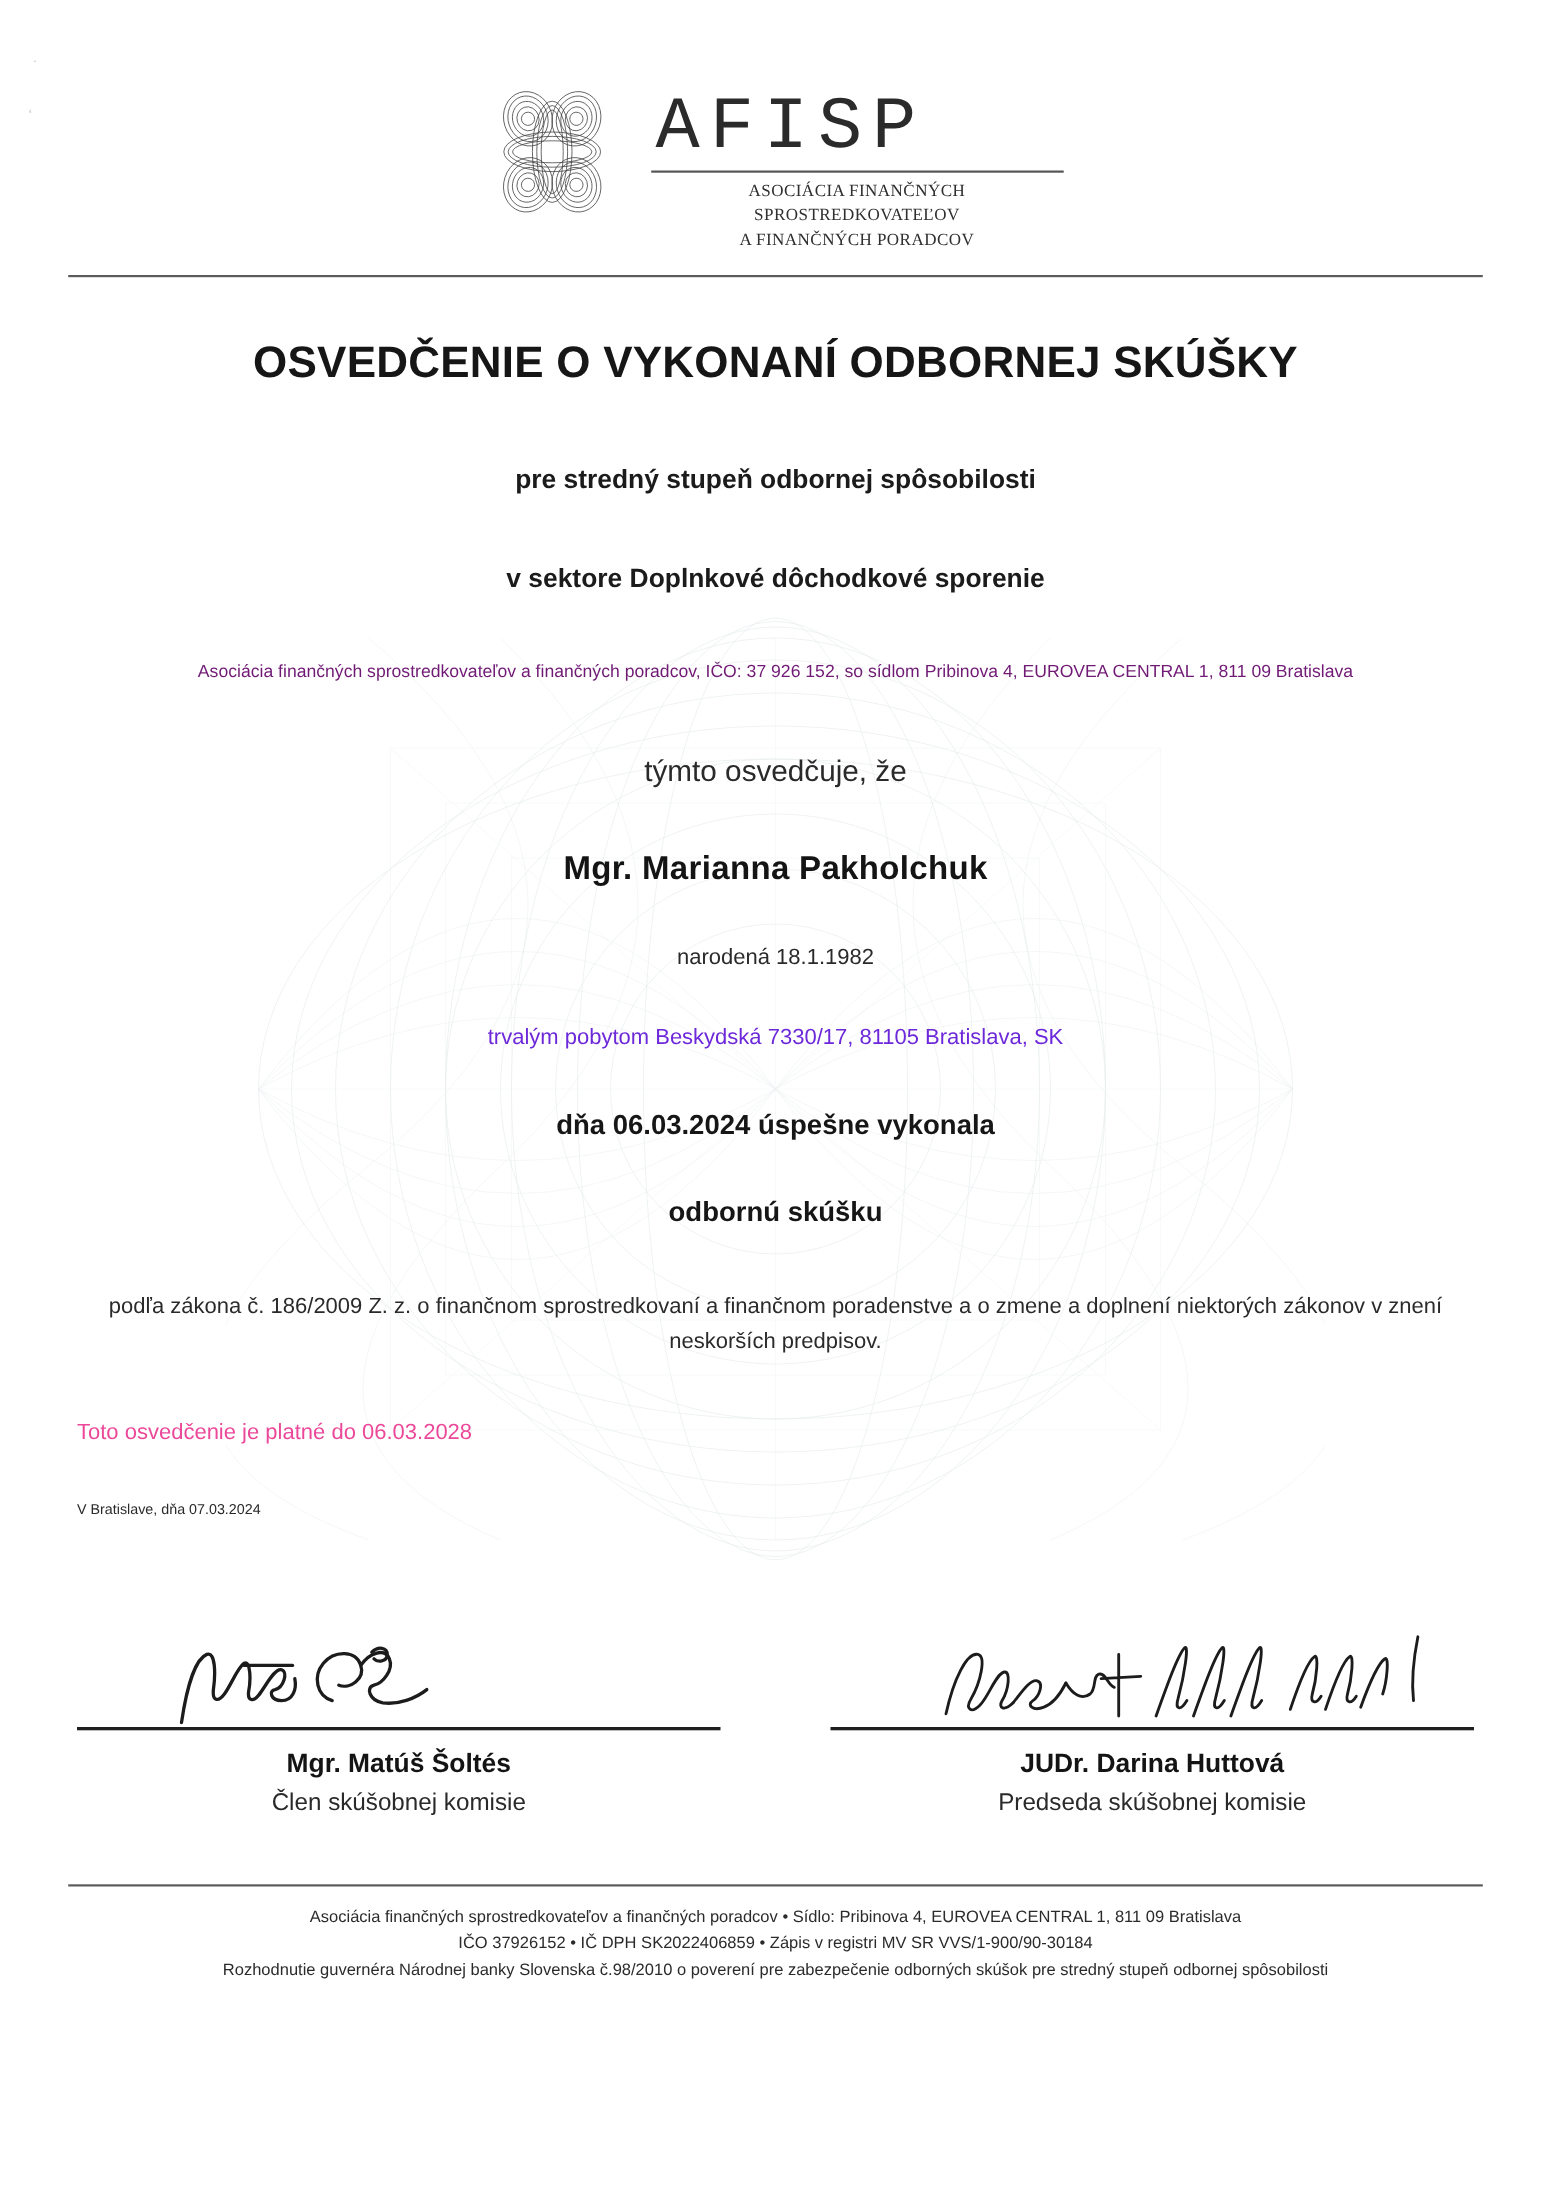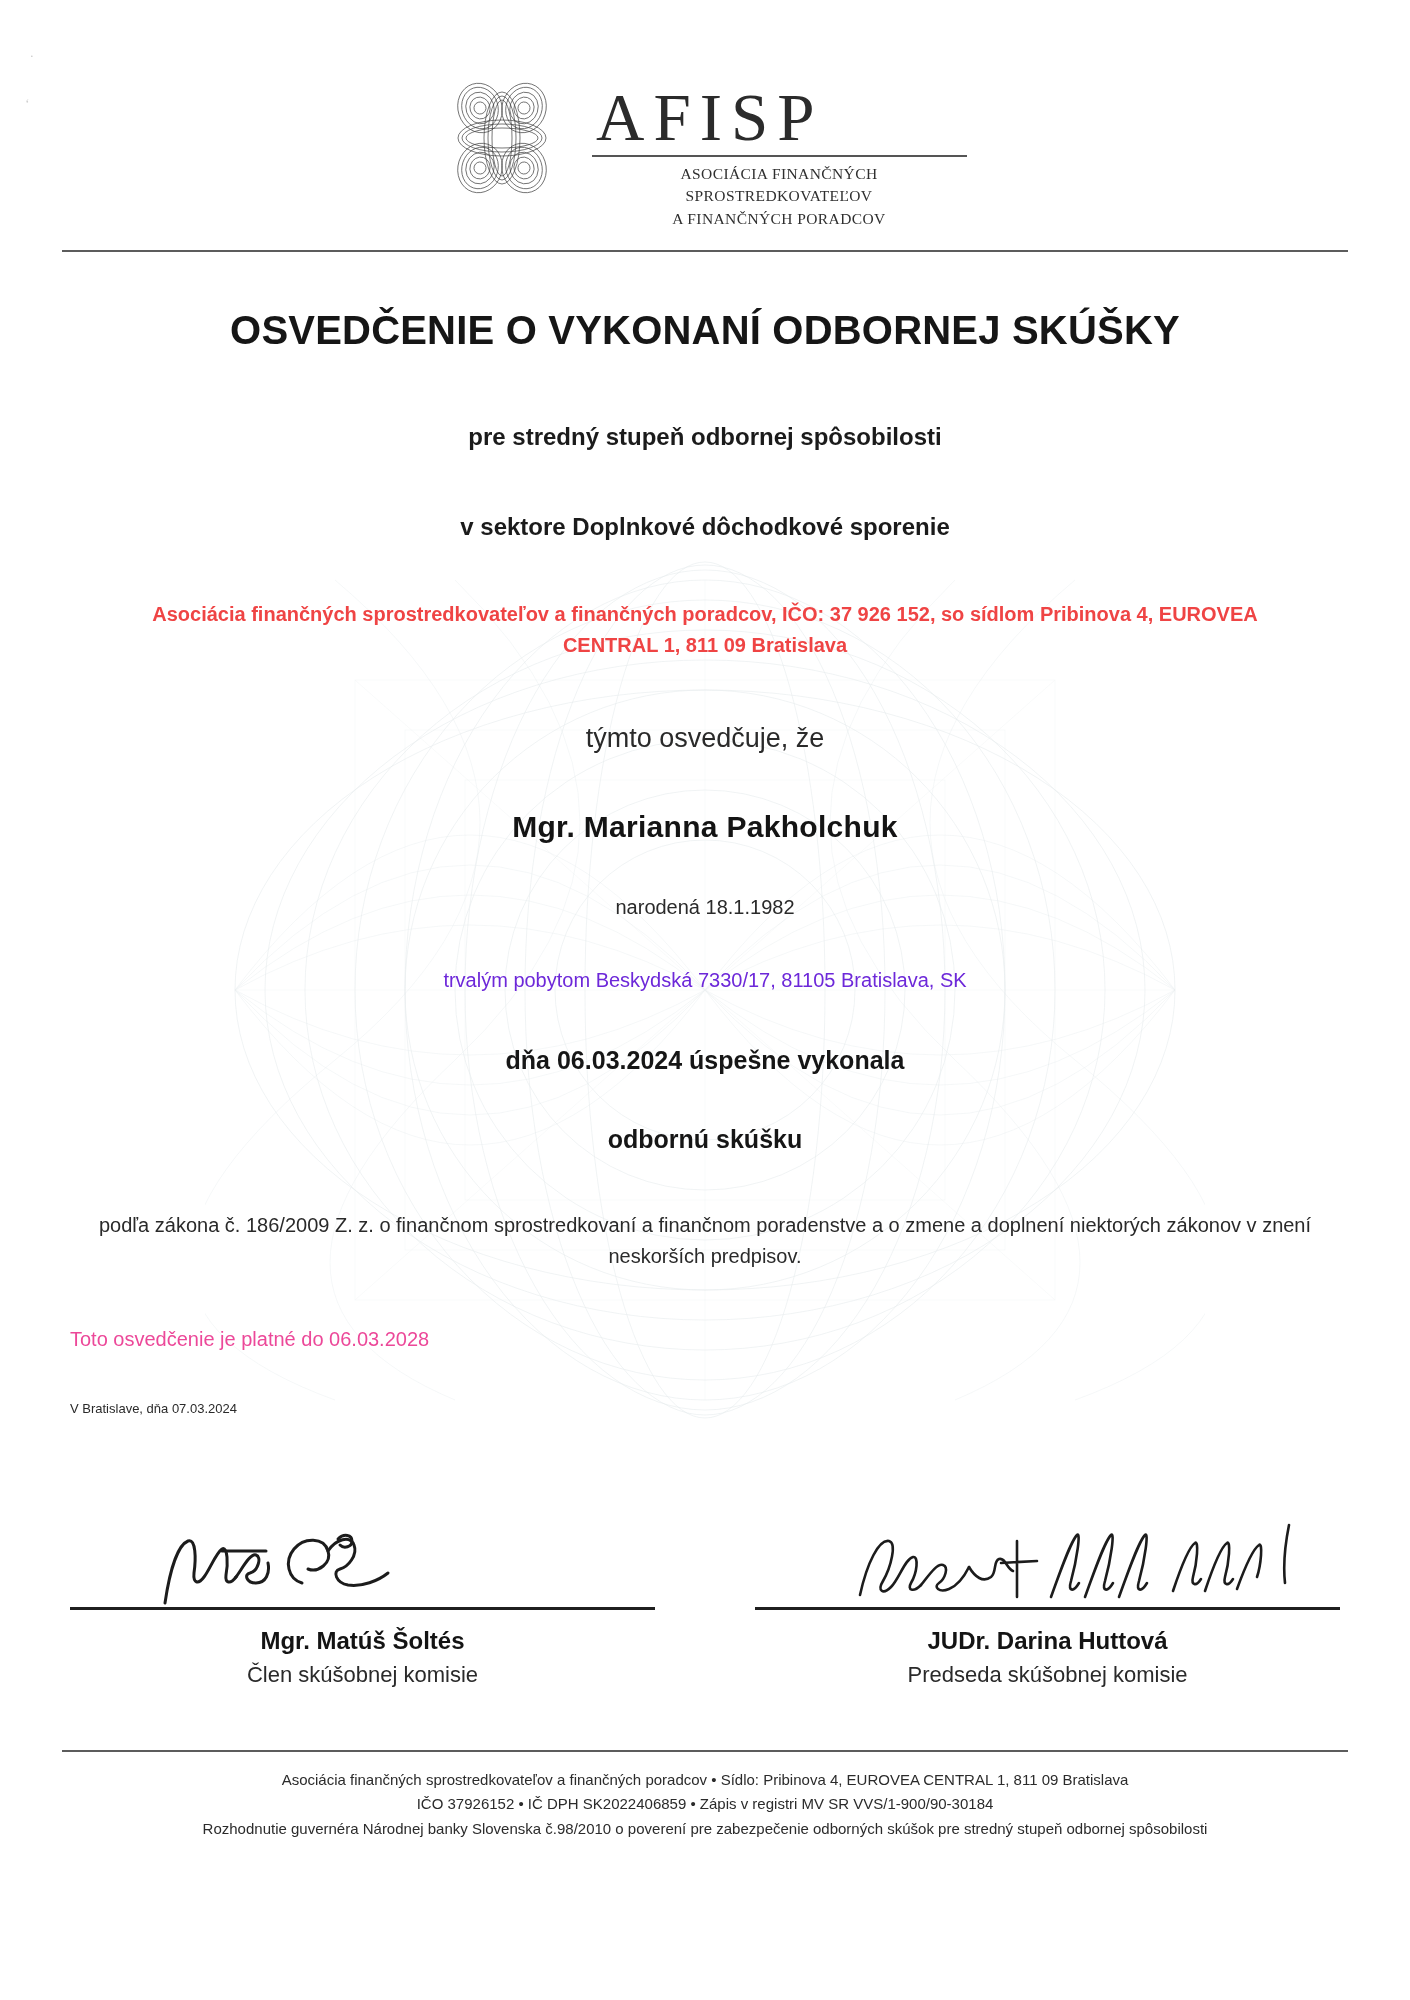--- a/index.html
+++ b/index.html
@@ -59,21 +59,21 @@
   }
   .logo-mark {
     width: 120px;
     height: 128px;
     flex: 0 0 auto;
   }
   .wordmark {
     padding-top: 12px;
   }
   .wordmark-title {
-    font-family: Liberation Serif, serif;
+    font-family: Liberation Mono, monospace;
     font-size: 67px;
     line-height: 0.95;
     letter-spacing: 9px;
     color: #2b2b2b;
     font-weight: 400;
     padding-left: 6px;
   }
   .wordmark-rule {
     height: 2px;
     background: #555;
@@ -121,26 +121,25 @@
     color: #1b1b1b;
   }
   .subtitle-2 {
     font-size: 24px;
     font-weight: bold;
     margin-top: 62px;
     color: #1b1b1b;
   }
 
   .issuer {
-    font-size: 20px;
+    font-size: 16px;
     line-height: 1.55;
     margin-top: 58px;
     padding: 0 38px;
-    color: #ef4444;
-    font-weight: bold;
+    color: #701a75;
   }
 
   .attest {
     font-size: 27px;
     margin-top: 62px;
     color: #2a2a2a;
   }
 
   .holder-name {
     font-size: 30px;

